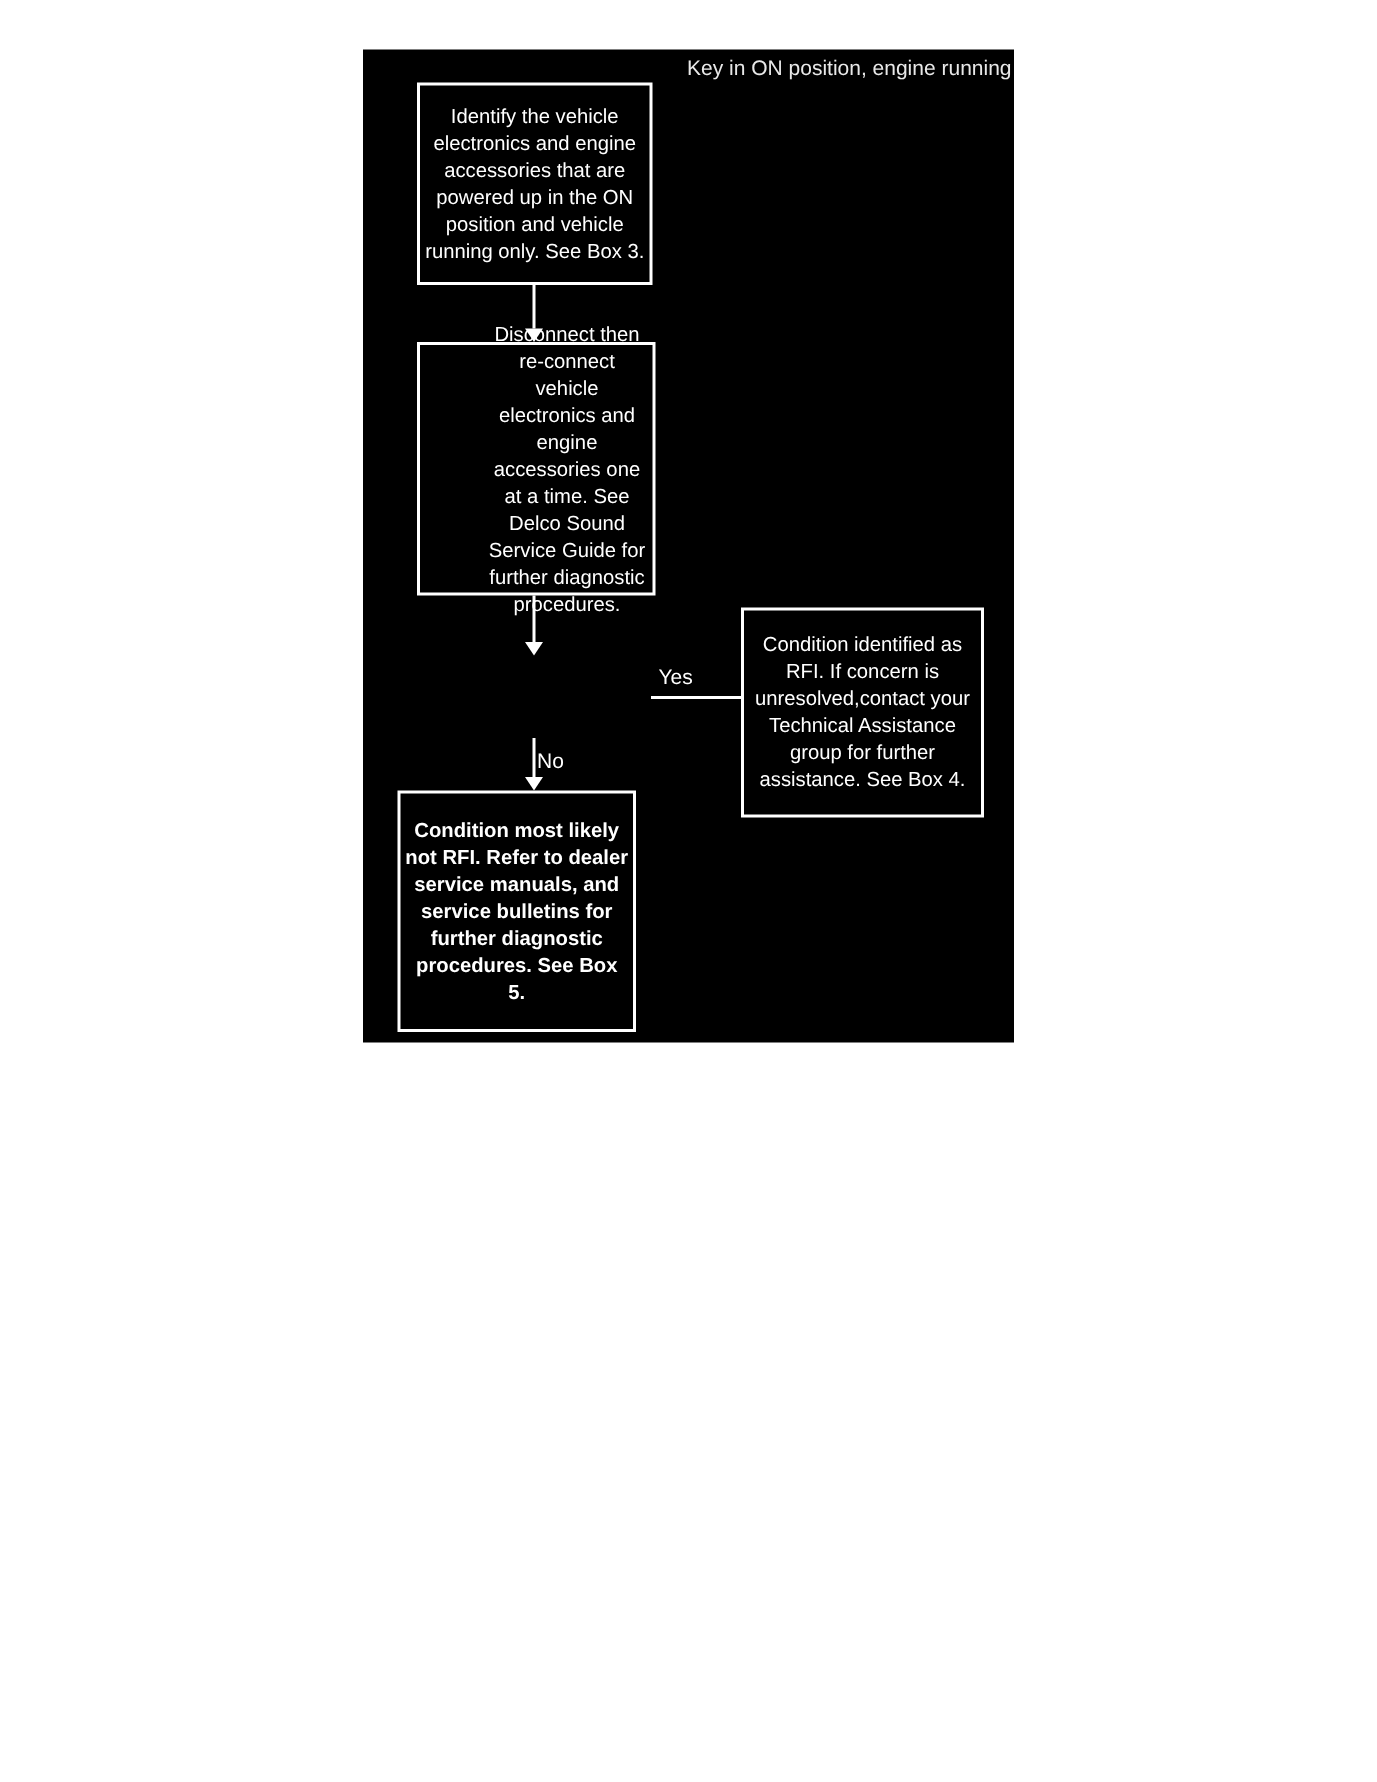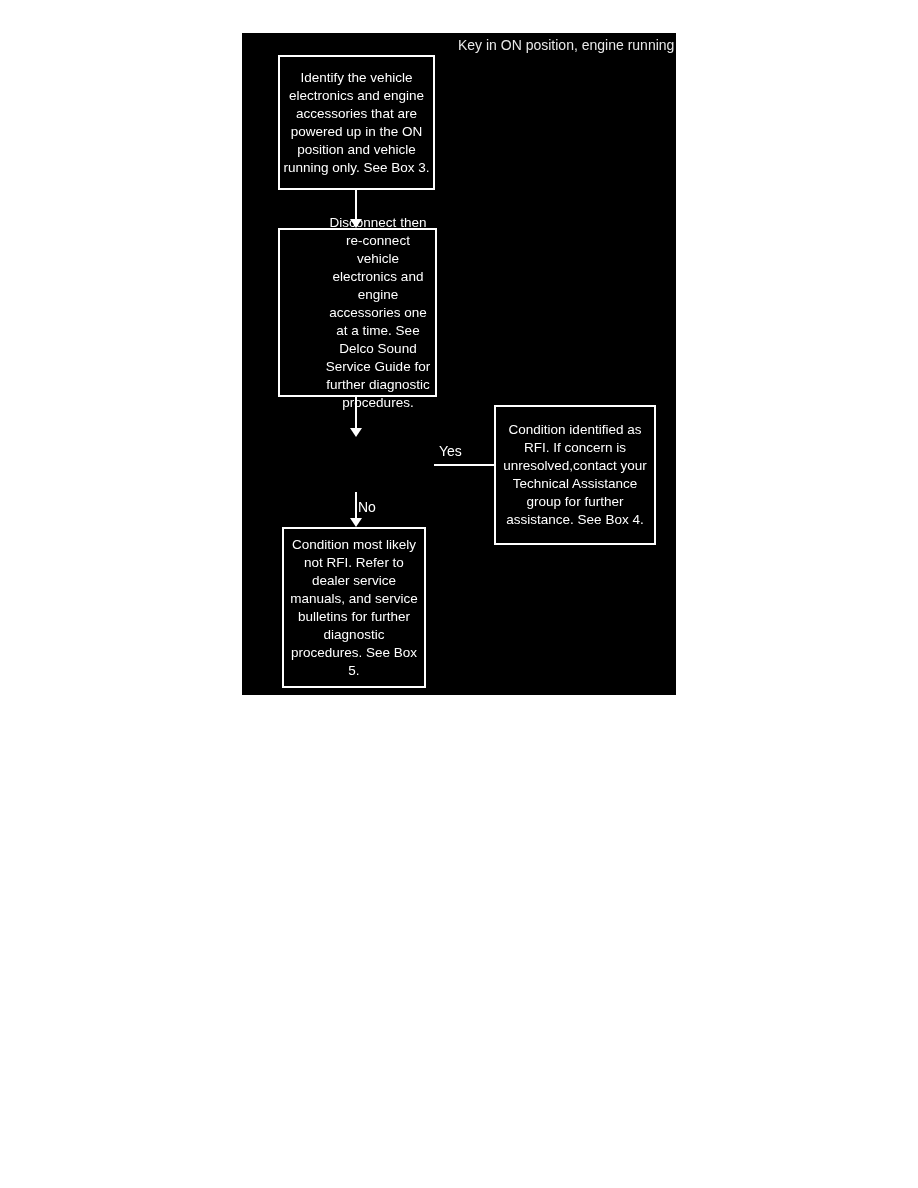--- a/index.html
+++ b/index.html
@@ -43,21 +43,21 @@
     text-align: center;
     font-size: 13.5px;
     line-height: 18px;
     padding: 2px 3px;
     box-sizing: border-box;
   }
   .box1 { left: 36px;  top: 22px;  width: 157px; height: 135px; }
   .box2 { left: 36px;  top: 195px; width: 159px; height: 169px; padding-left: 44px; }
   .box3 { left: 35px;  top: 404px; width: 157px; height: 55px;  }
   .box4 { left: 252px; top: 372px; width: 162px; height: 140px; }
-  .box5 { left: 40px;  top: 494px; width: 144px; height: 161px; }
+  .box5 { left: 23px;  top: 494px; width: 159px; height: 161px; font-weight: bold; }
 
   .arrow-v {
     position: absolute;
     width: 12px;
     display: flex;
     flex-direction: column;
     align-items: center;
   }
   .arrow-v .line {
     width: 2px;

